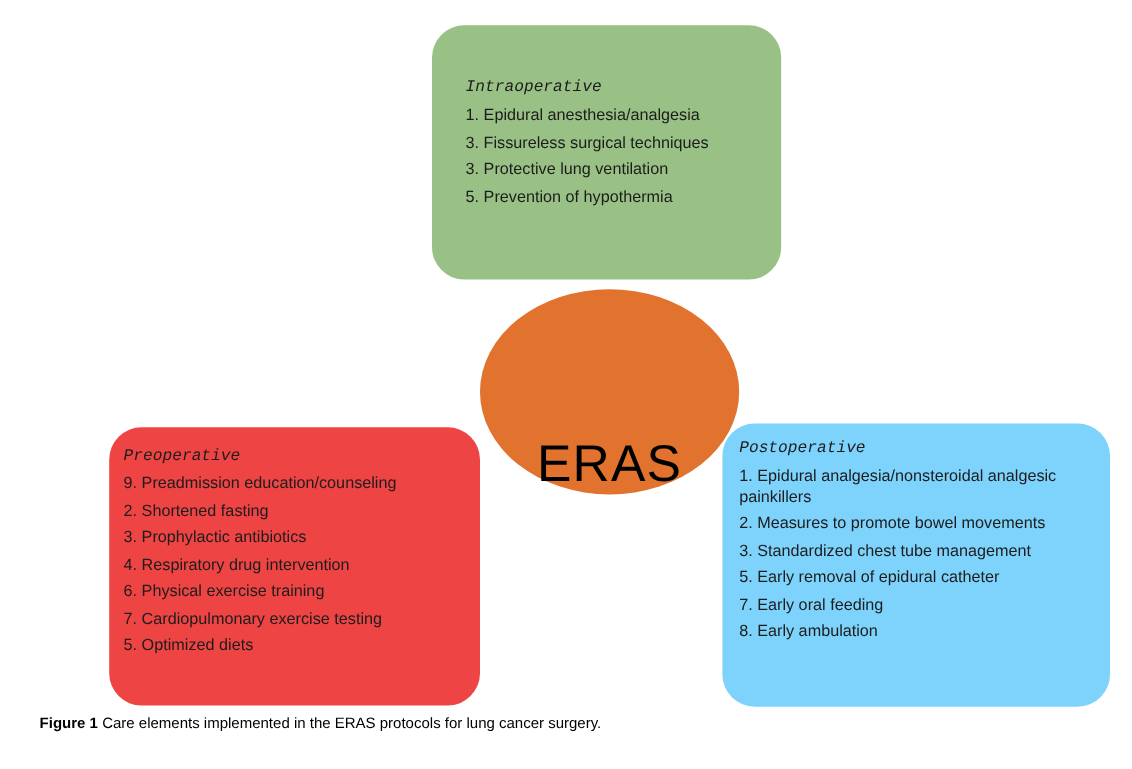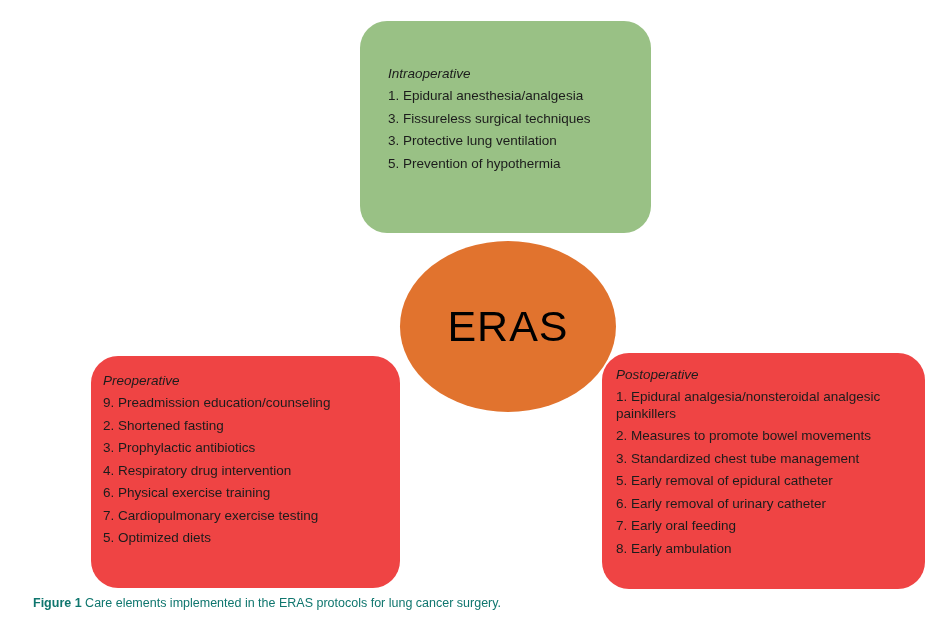--- a/index.html
+++ b/index.html
@@ -15,63 +15,64 @@
   .box {
     position: absolute;
     border-radius: 27px;
     box-sizing: border-box;
     font-size: 13.5px;
     line-height: 1.22;
   }
   .box-title {
     font-style: italic;
     margin: 0 0 6px 0;
+    font-family: Liberation Mono, monospace;
   }
   .box-item {
     margin: 0 0 6px 0;
   }
   .box-green {
     left: 360px; top: 21px;
     width: 291px; height: 212px;
     background: #99c185;
     padding: 45px 16px 0 28px;
   }
   .box-blue {
     left: 91px; top: 356px;
     width: 309px; height: 232px;
     background: #ef4444;
     padding: 17px 8px 0 12px;
   }
   .box-yellow {
     left: 602px; top: 353px;
     width: 323px; height: 236px;
-    background: #ef4444;
+    background: #7dd3fc;
     padding: 14px 6px 0 14px;
   }
   .ellipse {
     position: absolute;
     left: 400px; top: 241px;
     width: 216px; height: 171px;
     background: #e1732e;
     border-radius: 50%;
     display: flex;
-    align-items: center;
+    align-items: flex-end;
     justify-content: center;
   }
   .eras-label {
     font-size: 43px;
     color: #000000;
     letter-spacing: 1px;
   }
   .caption {
     position: absolute;
     left: 33px; top: 594px;
     font-size: 12.5px;
     line-height: 19px;
-    color: #0f766e;
+    color: #000000;
   }
   .caption .bold { font-weight: bold; }
 </style>
 </head>
 <body>
 
 <div class="canvas">
 
   <div class="box box-green">
     <div class="box-title">Intraoperative</div>
@@ -95,21 +96,20 @@
     <div class="box-item">7. Cardiopulmonary exercise testing</div>
     <div class="box-item">5. Optimized diets</div>
   </div>
 
   <div class="box box-yellow">
     <div class="box-title">Postoperative</div>
     <div class="box-item">1. Epidural analgesia/nonsteroidal analgesic painkillers</div>
     <div class="box-item">2. Measures to promote bowel movements</div>
     <div class="box-item">3. Standardized chest tube management</div>
     <div class="box-item">5. Early removal of epidural catheter</div>
-    <div class="box-item">6. Early removal of urinary catheter</div>
     <div class="box-item">7. Early oral feeding</div>
     <div class="box-item">8. Early ambulation</div>
   </div>
 
   <div class="caption">
     <div>
       <span class="bold">Figure 1</span>
       <span>Care elements implemented in the ERAS protocols for lung cancer surgery.</span>
     </div>
   </div>

